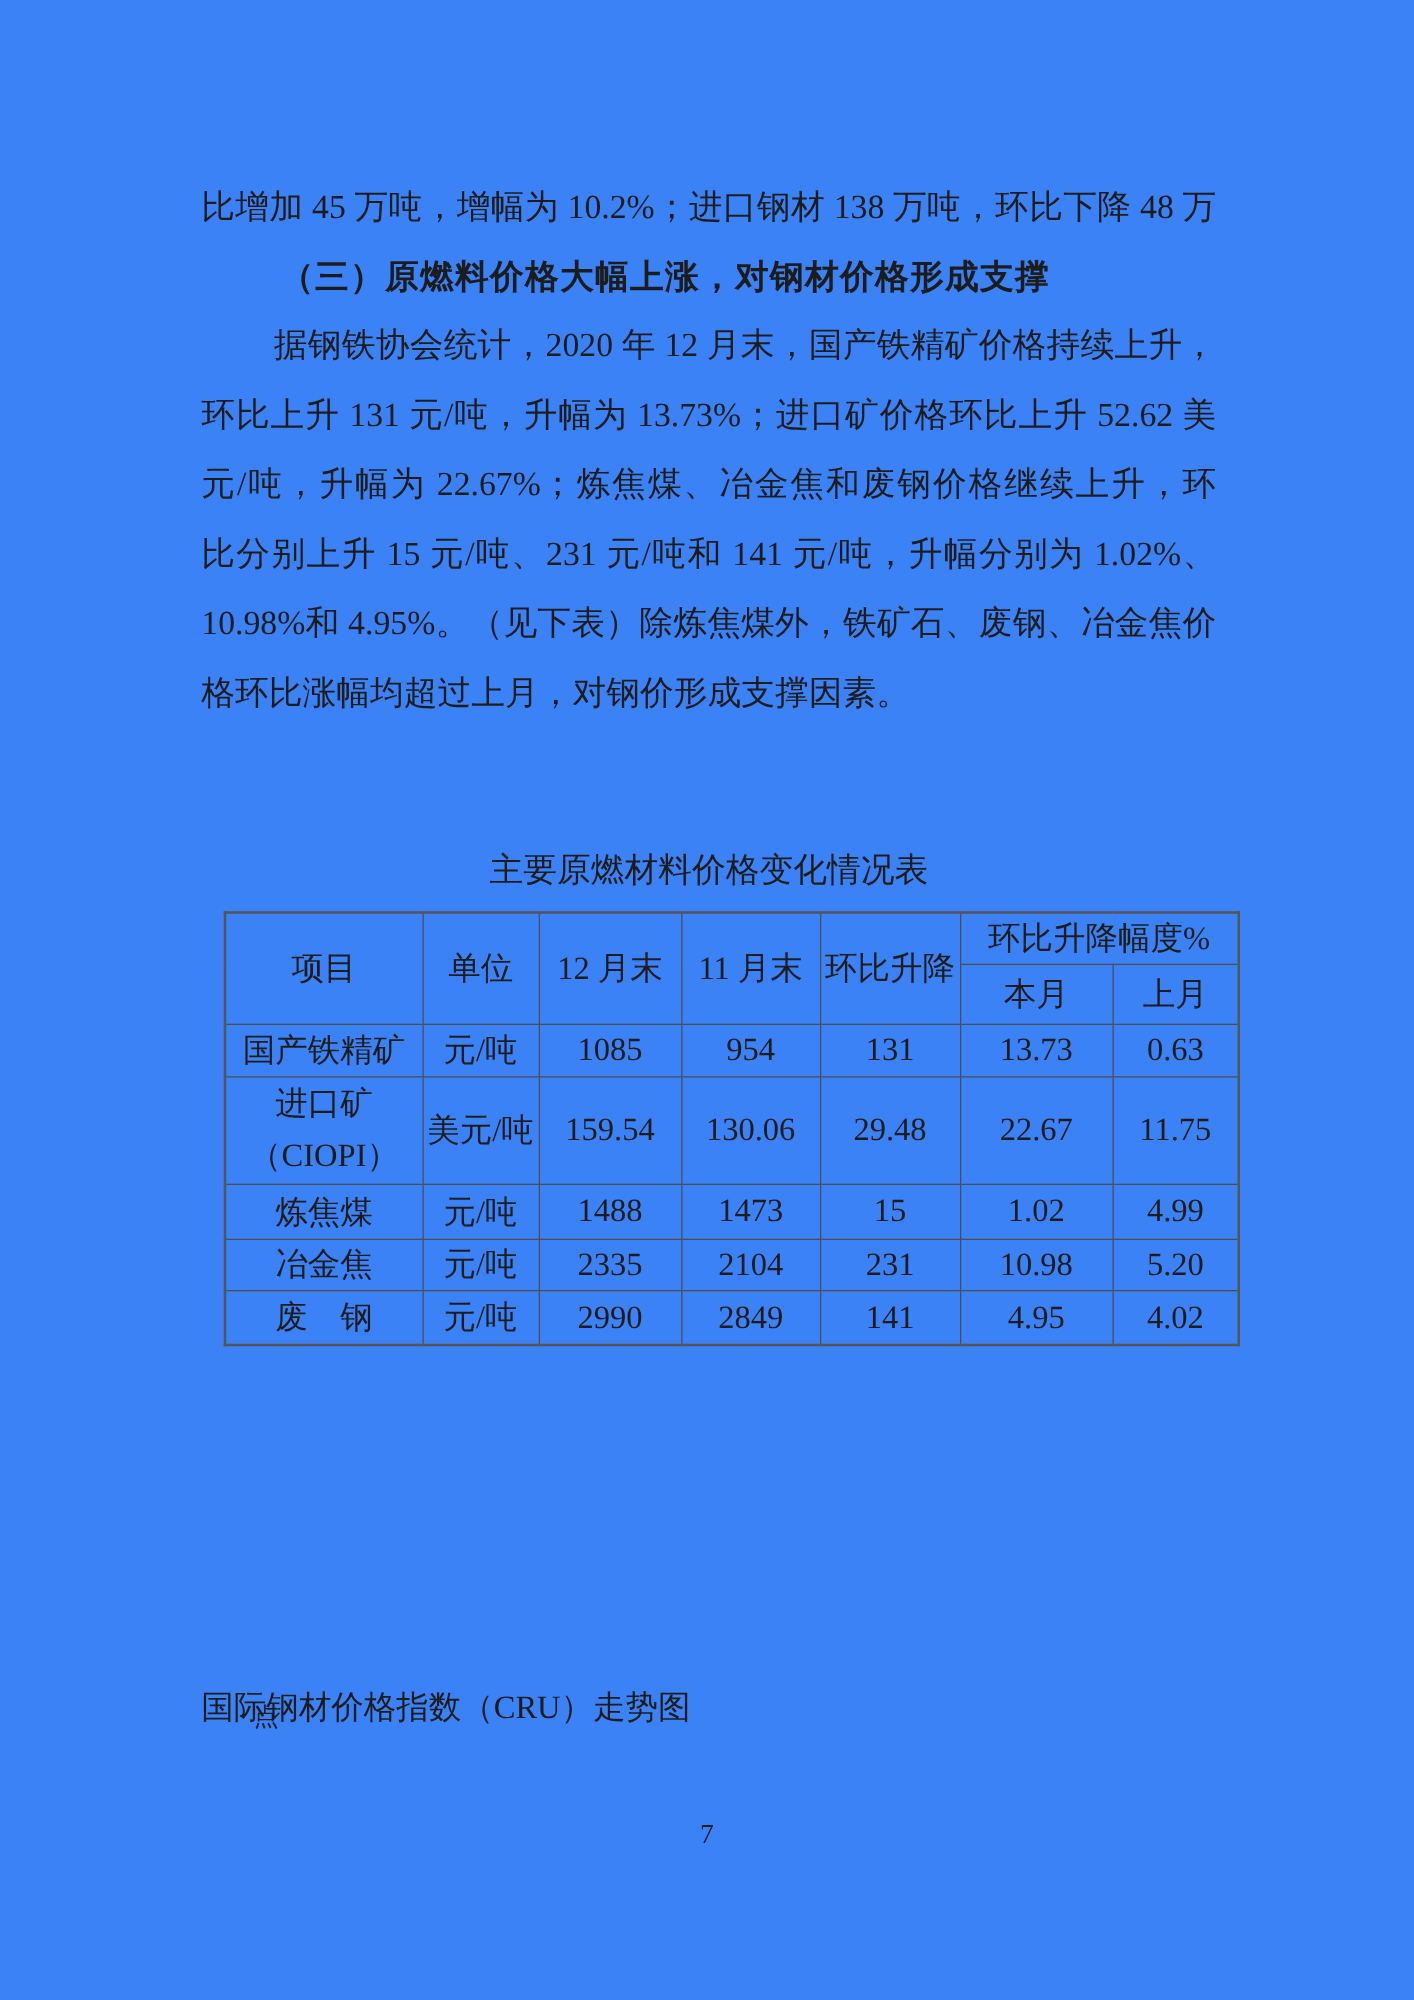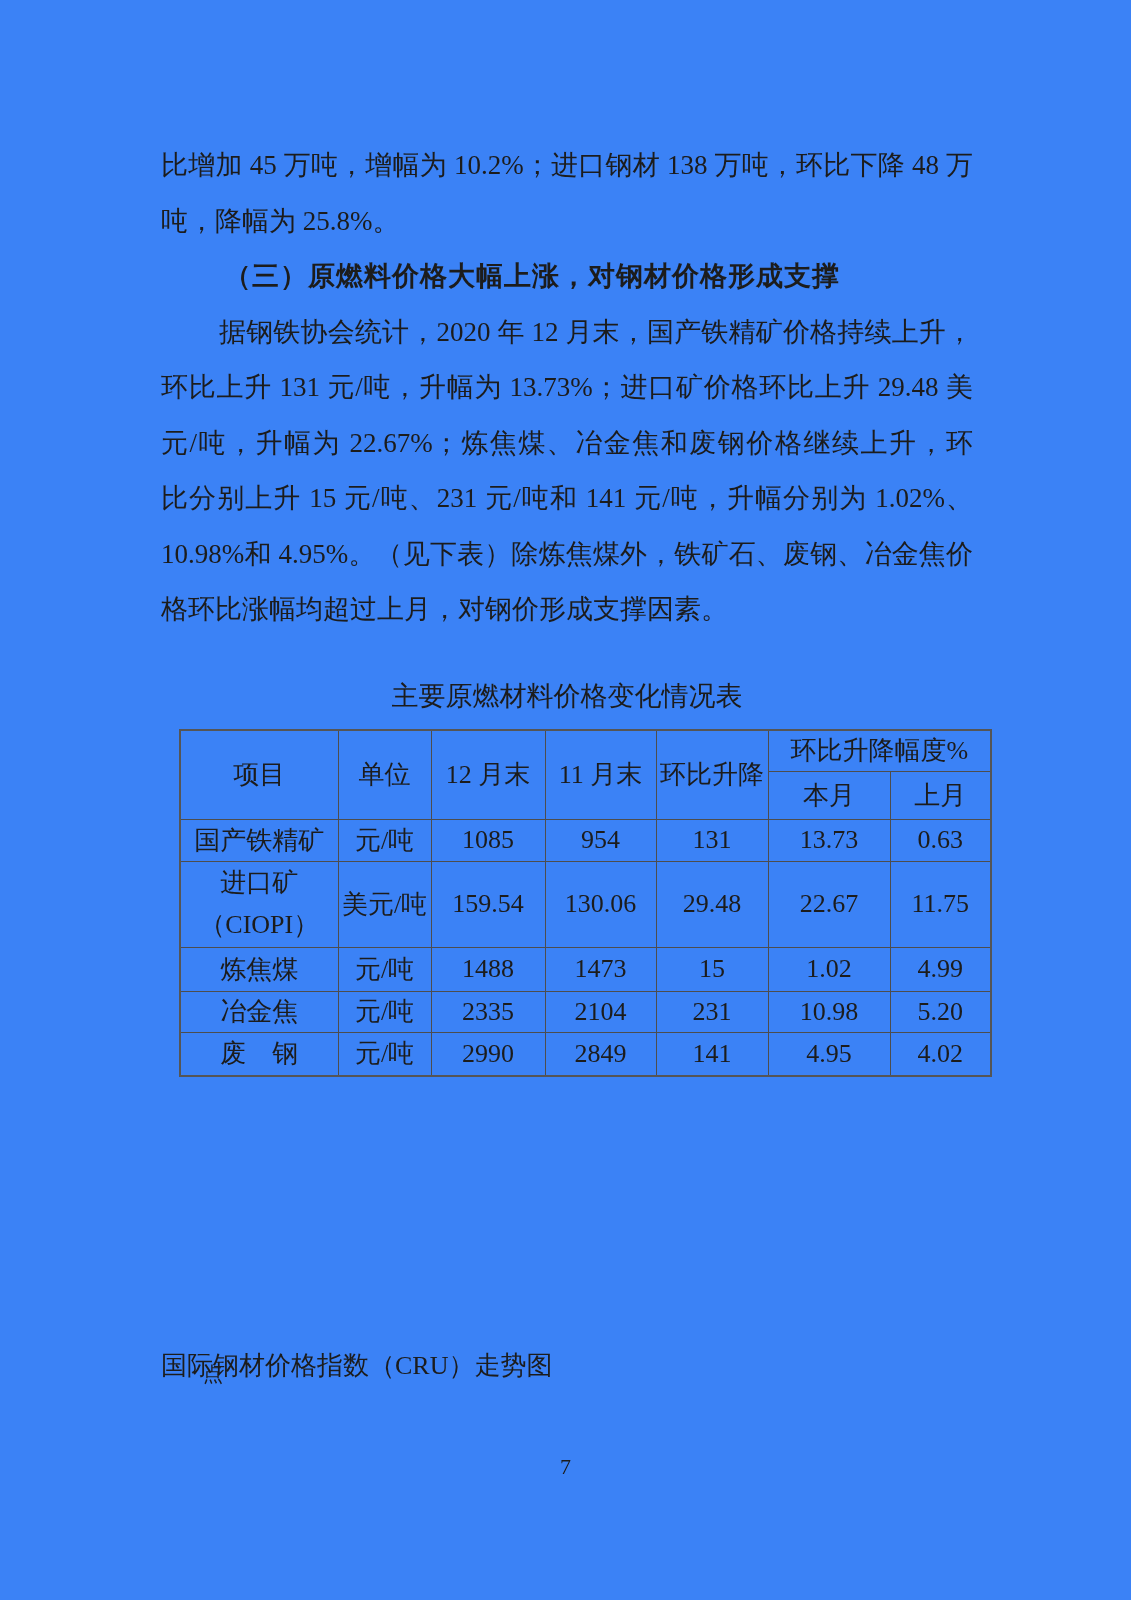--- a/index.html
+++ b/index.html
@@ -60,24 +60,23 @@
     text-align:center;font-size:22px;line-height:30px;
   }
 </style>
 </head>
 <body>
 
 <div class="page">
 
   <div class="content" style="top:138px;">
     <div class="bline just">比增加 45 万吨，增幅为 10.2%；进口钢材 138 万吨，环比下降 48 万</div>
-    <div class="bline">吨，降幅为 25.8%。</div>
     <div class="bline kai-head">（三）原燃料价格大幅上涨，对钢材价格形成支撑</div>
     <div class="bline just ind">据钢铁协会统计，2020 年 12 月末，国产铁精矿价格持续上升，</div>
-    <div class="bline just">环比上升 131 元/吨，升幅为 13.73%；进口矿价格环比上升 29.48 美</div>
+    <div class="bline just">环比上升 131 元/吨，升幅为 13.73%；进口矿价格环比上升 52.62 美</div>
     <div class="bline just">元/吨，升幅为 22.67%；炼焦煤、冶金焦和废钢价格继续上升，环</div>
     <div class="bline just">比分别上升 15 元/吨、231 元/吨和 141 元/吨，升幅分别为 1.02%、</div>
     <div class="bline just">10.98%和 4.95%。（见下表）除炼焦煤外，铁矿石、废钢、冶金焦价</div>
     <div class="bline">格环比涨幅均超过上月，对钢价形成支撑因素。</div>
   </div>
 
   <div class="tbl-title">主要原燃材料价格变化情况表</div>
 
   <table class="price">
     <colgroup>

